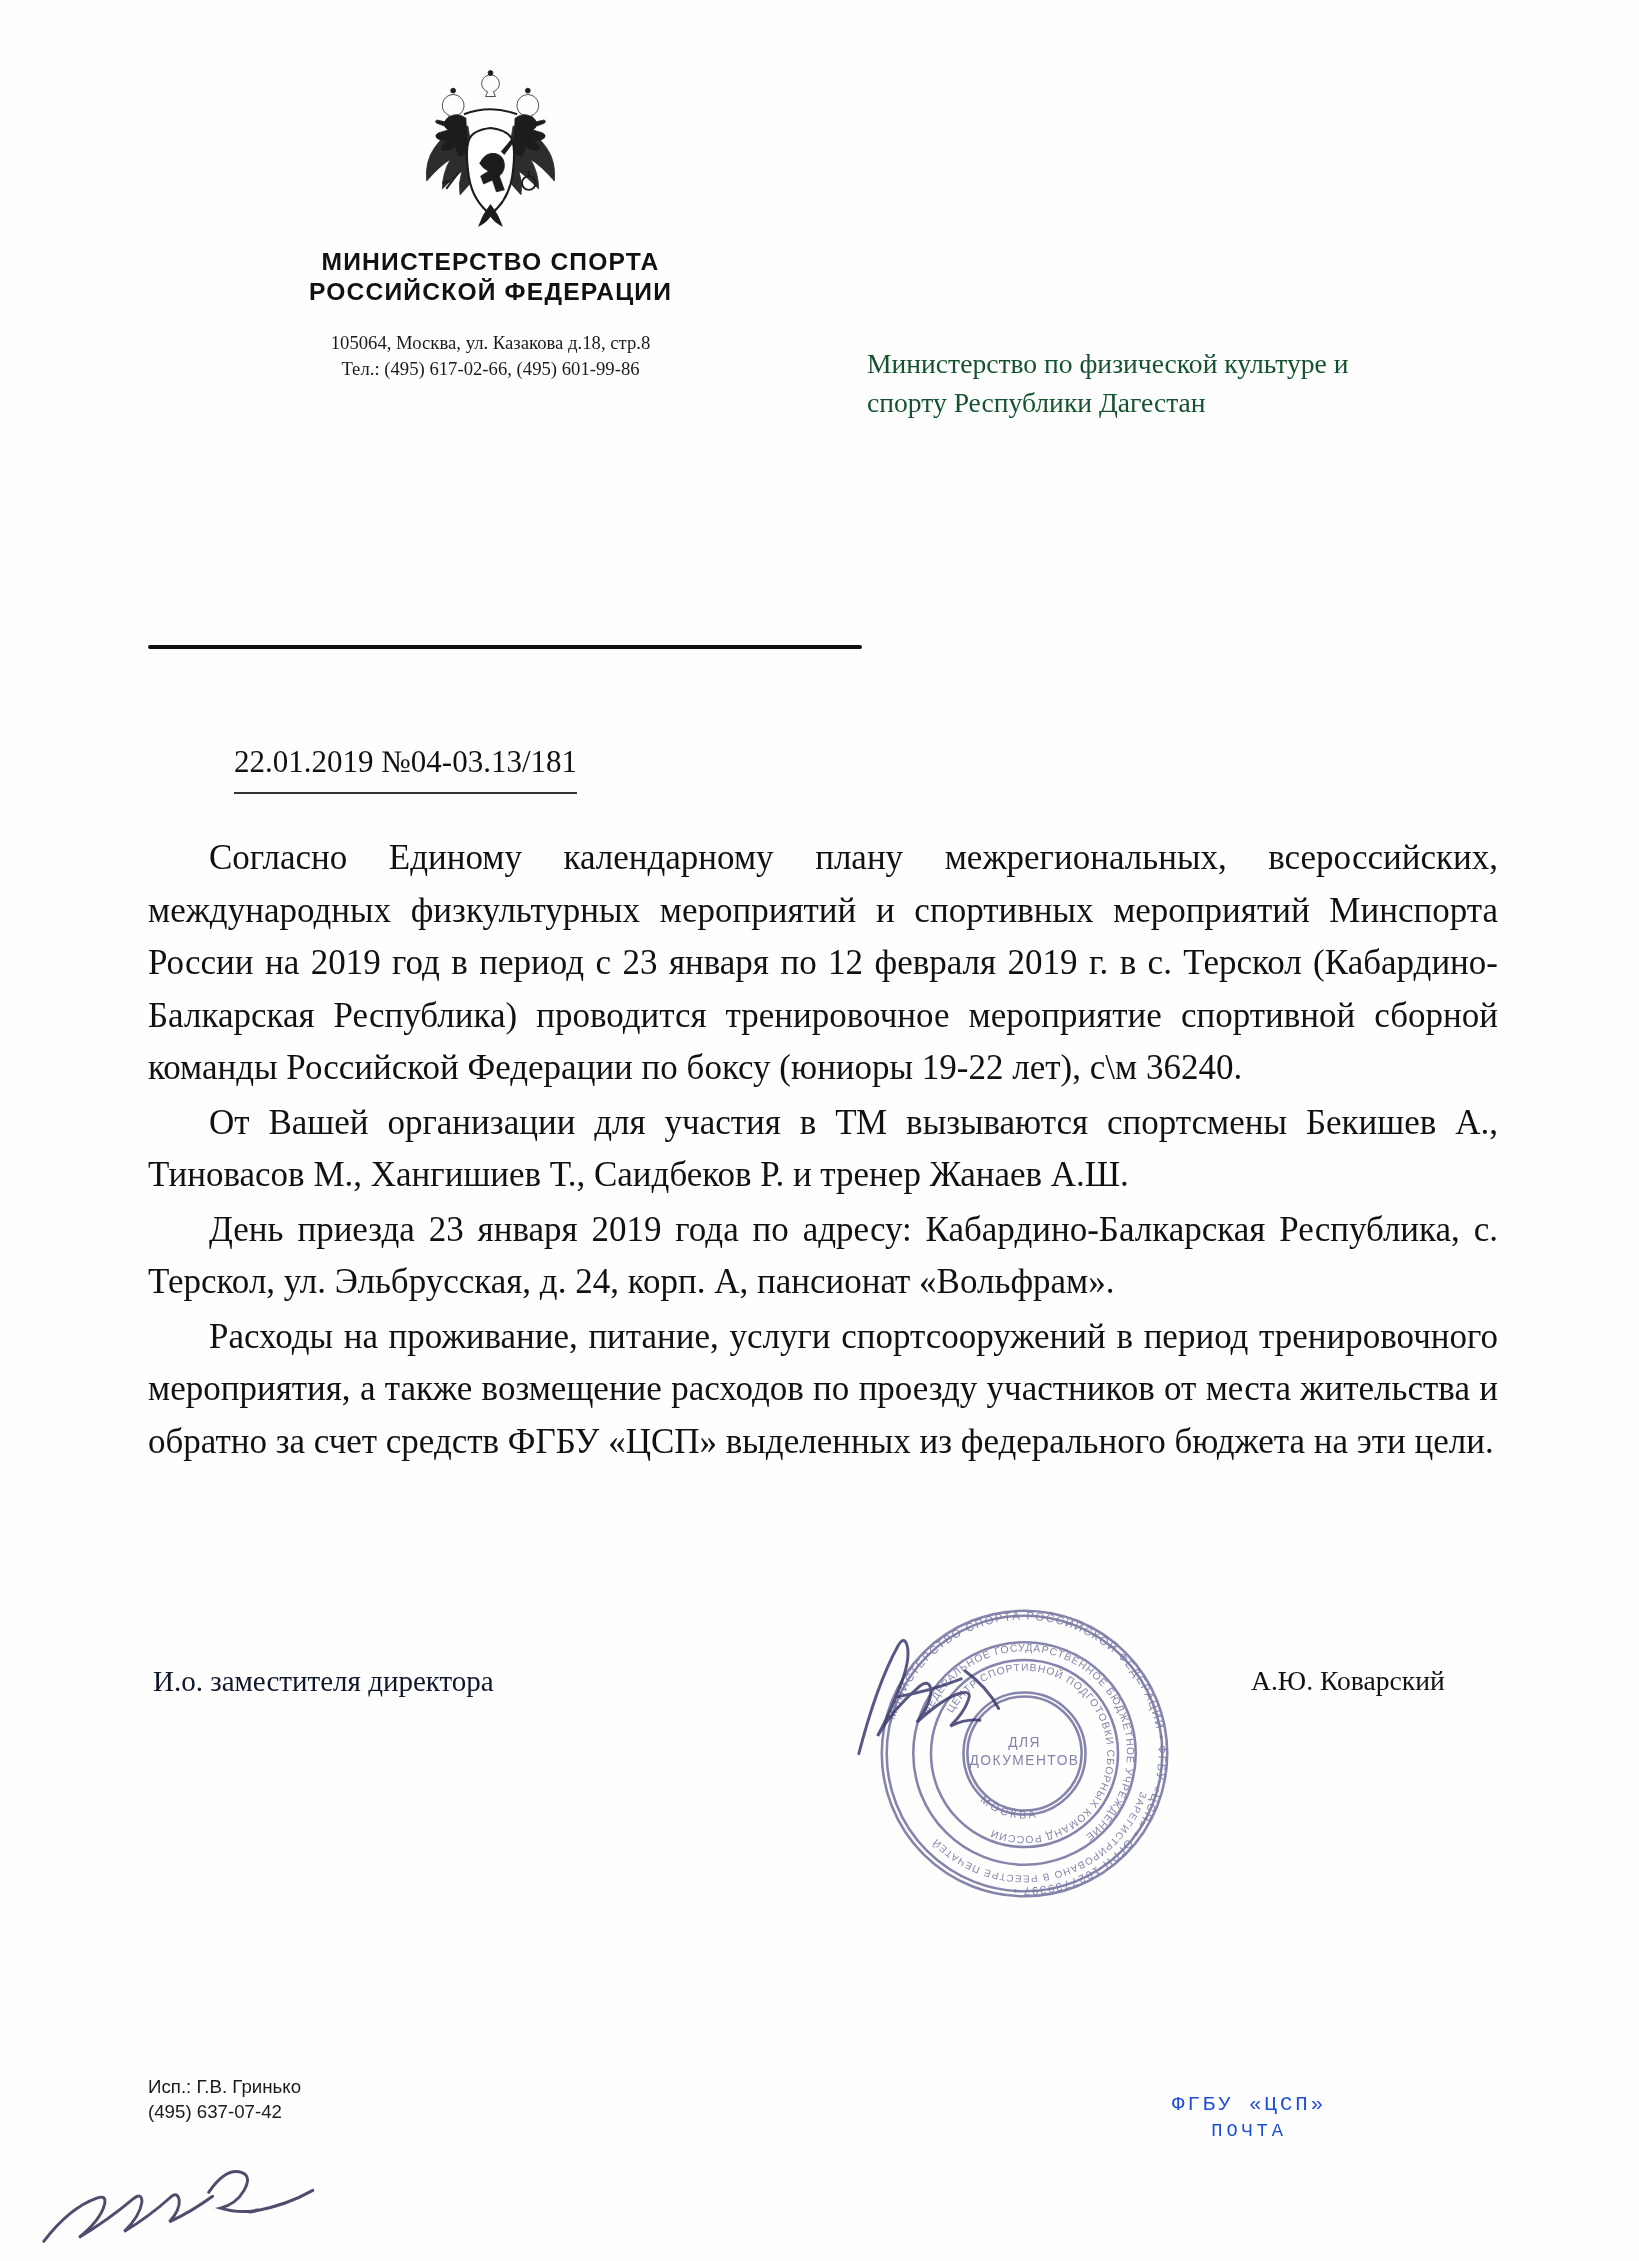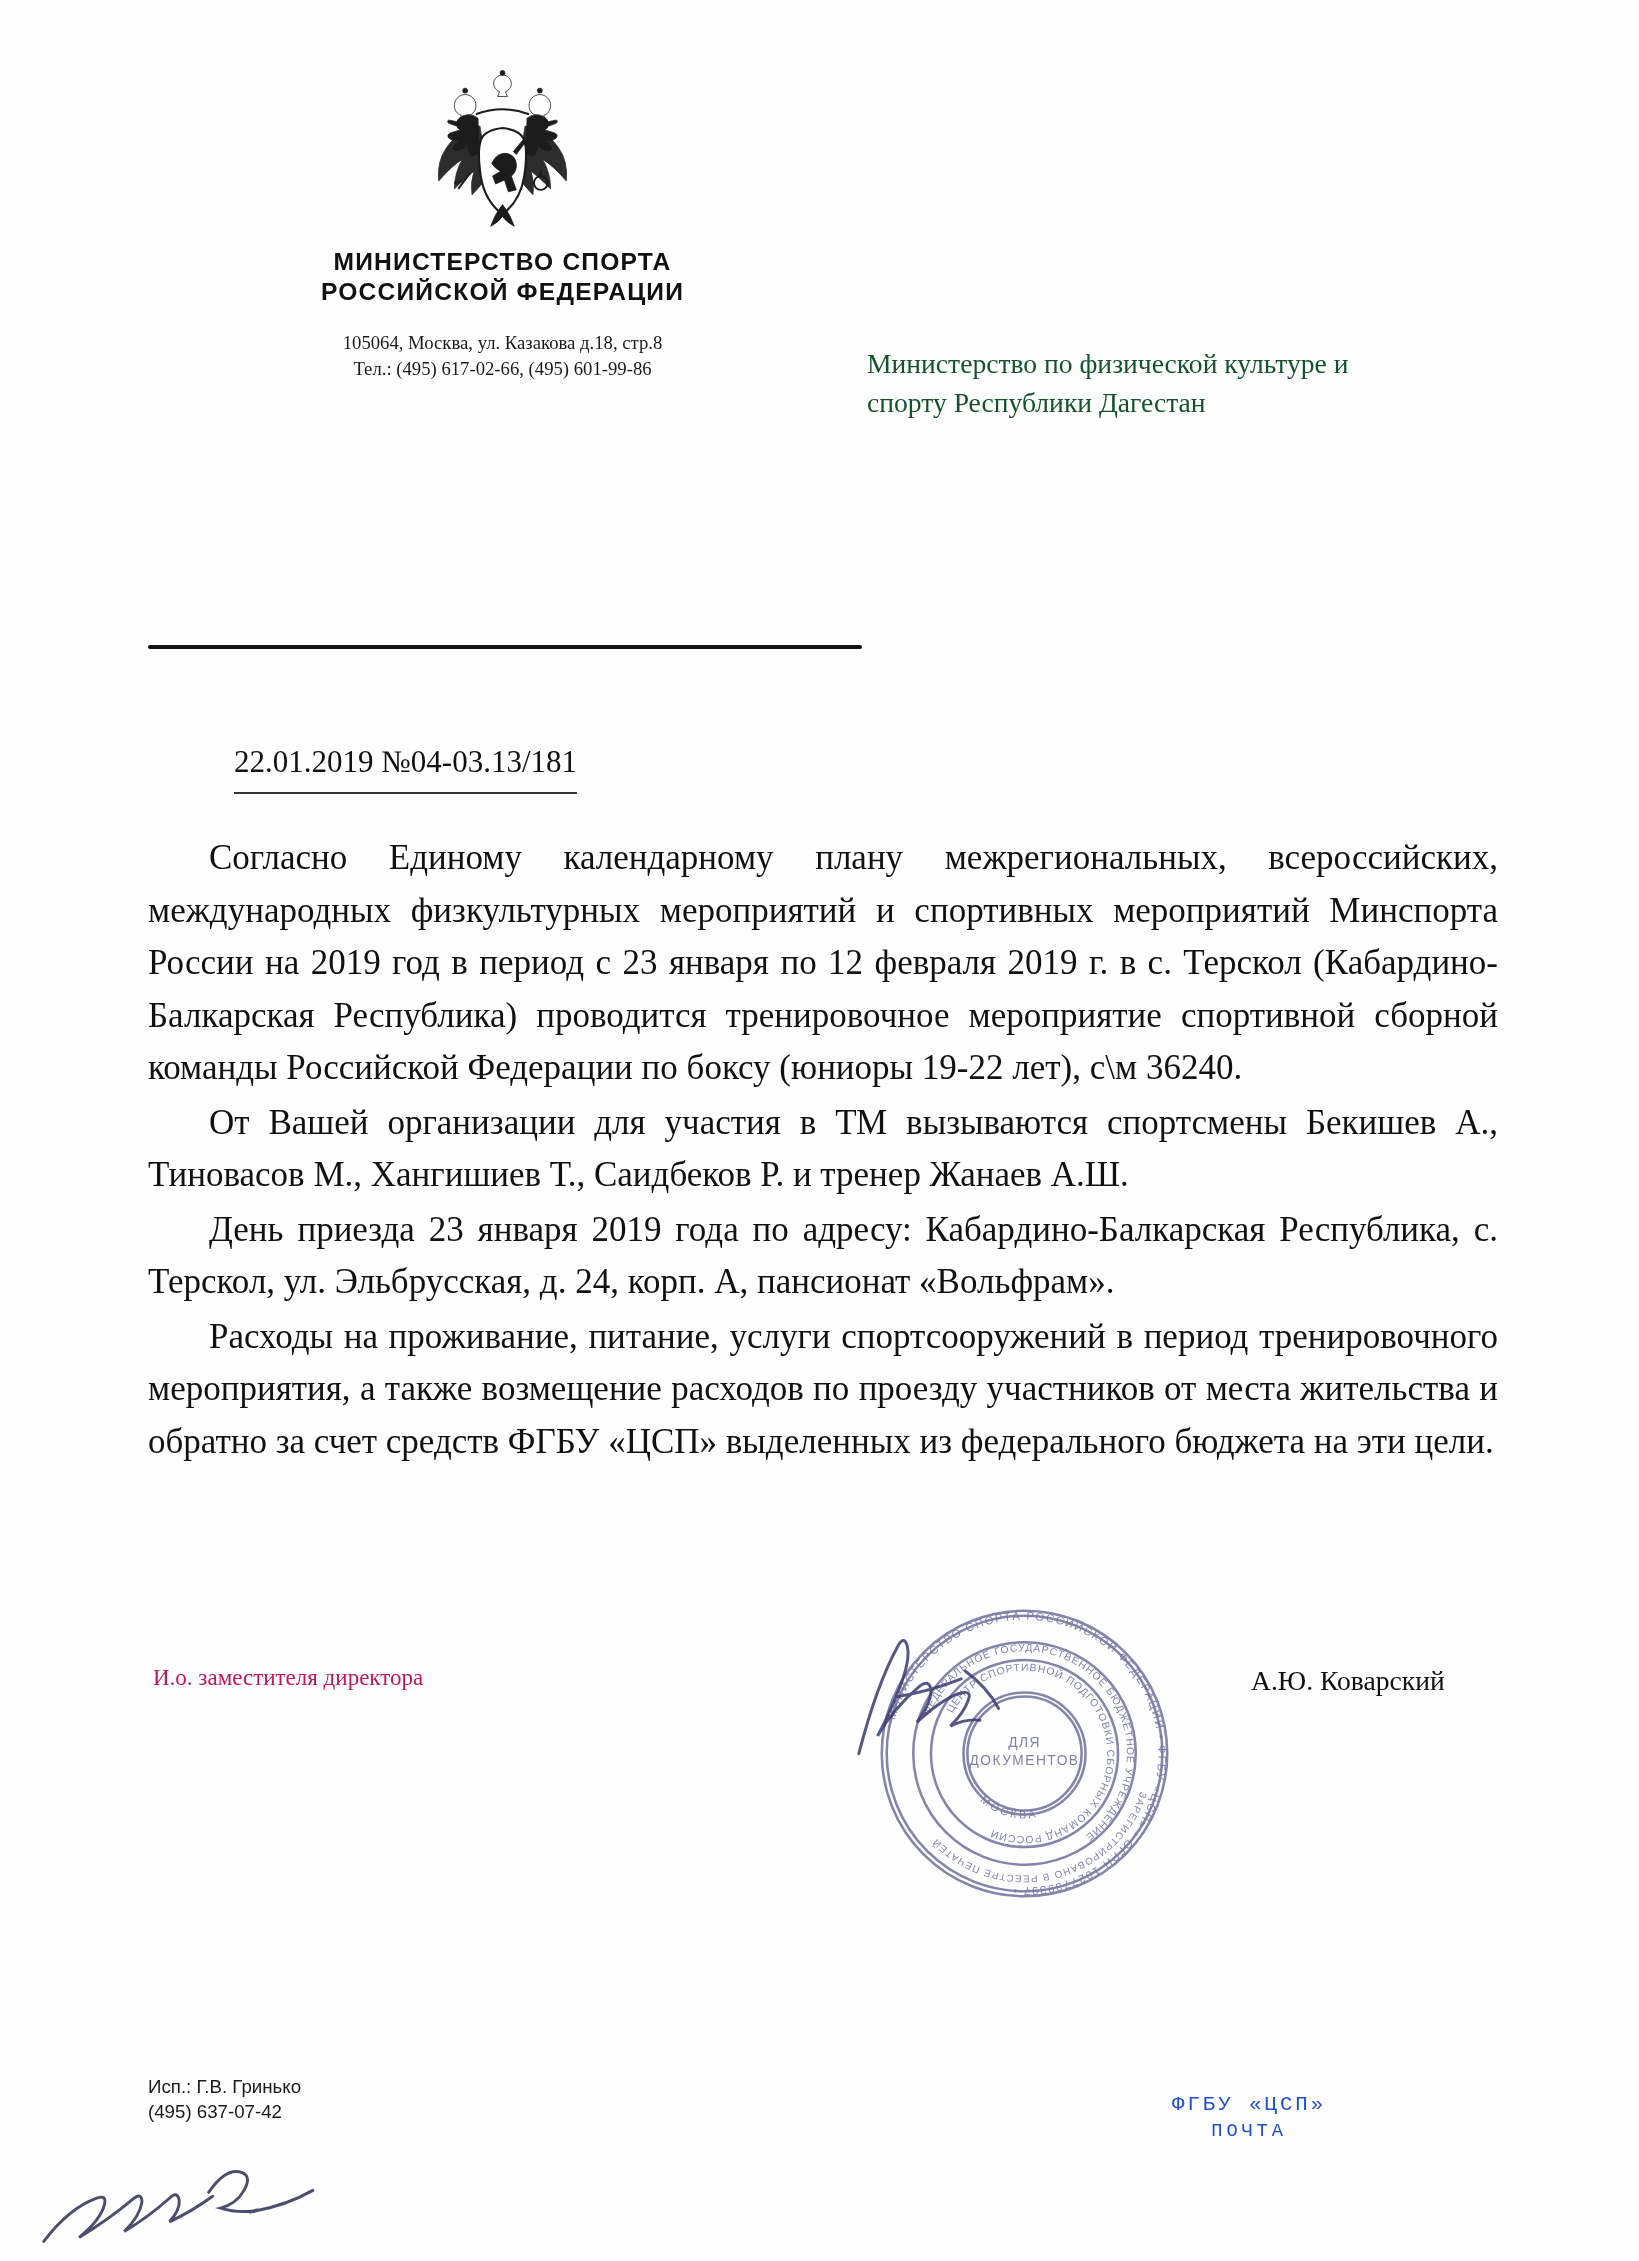--- a/index.html
+++ b/index.html
@@ -18,21 +18,21 @@
 
   .page {
     position: absolute;
     inset: 0;
     background: #fefefe;
   }
 
   
   .letterhead {
     position: absolute;
-    left: 148px;
+    left: 136px;
     top: 69px;
     width: 709px;
     text-align: center;
   }
 
   .emblem {
     width: 167px;
     height: 172px;
     margin: 0 auto 5.9px auto;
     display: block;
@@ -114,22 +114,22 @@
   .body-text p {
     margin: 0 0 2px 0;
     text-indent: 61px;
   }
 
   
   .sign-left {
     position: absolute;
     left: 153px;
     top: 1665px;
-    font-size: 23px;
-    color: #be185d;
+    font-size: 29px;
+    color: #0f172a;
   }
   .sign-right {
     position: absolute;
     left: 1251px;
     top: 1665px;
     font-size: 27.6px;
     color: #111;
   }
 
   

